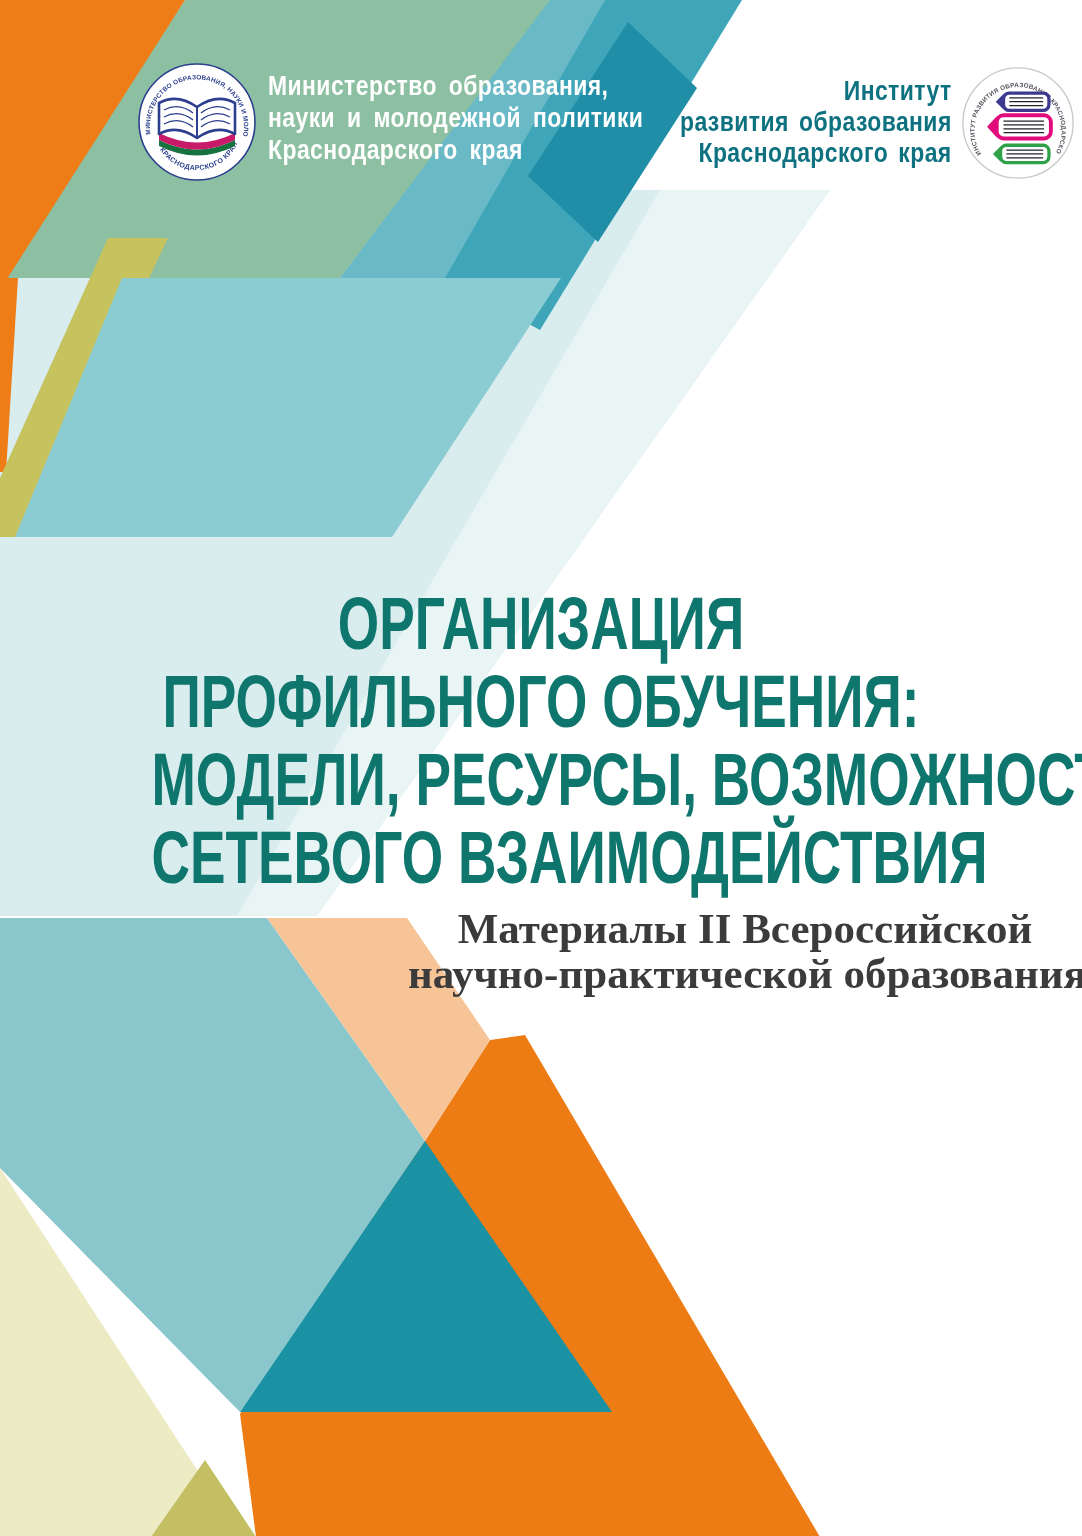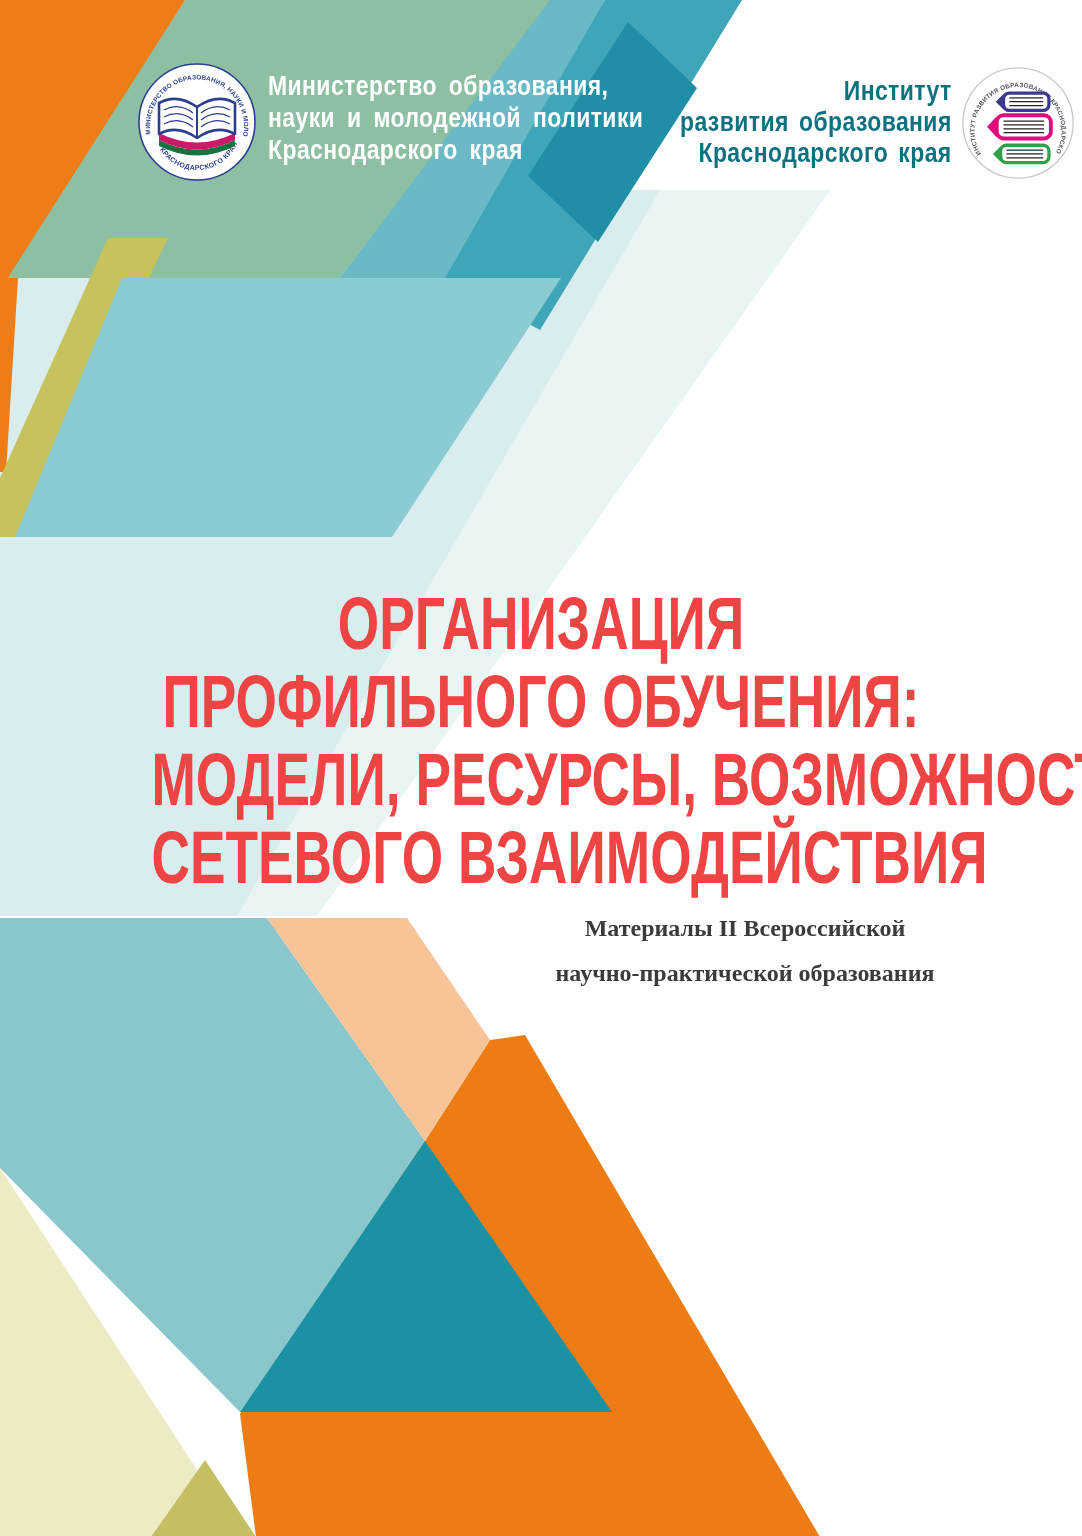--- a/index.html
+++ b/index.html
@@ -22,32 +22,32 @@
     letter-spacing:0.5px;word-spacing:4px;text-align:right;
     transform:scaleX(0.85);transform-origin:right top;white-space:nowrap;
   }
   
   .logo{position:absolute;z-index:3;}
   .logo-ministry{left:137px;top:62px;width:120px;height:120px;}
   .logo-institute{left:960px;top:65px;width:116px;height:116px;}
   
   .main-title{
     position:absolute;left:0;right:0;top:585px;z-index:2;
-    text-align:center;color:#ef4444;font-weight:bold;
+    text-align:center;color:#0f766e;font-weight:bold;
     font-size:74px;line-height:78px;letter-spacing:0px;
   }
   .main-title .tline{
     display:block;transform:scaleX(0.72);transform-origin:50% 50%;
     white-space:nowrap;
   }
   
   .subtitle{
     position:absolute;left:408px;top:906px;width:674px;z-index:2;
     text-align:center;color:#3b3b3b;font-weight:bold;
-    font-family:"Liberation Serif",serif;font-size:24px;line-height:45px;
+    font-family:"Liberation Serif",serif;font-size:43px;line-height:45px;
   }
   .subtitle .sline{display:block;white-space:nowrap;}
 </style>
 </head>
 <body>
 
 <div class="page">
 
   <svg class="bg" width="1082" height="1536" viewBox="0 0 1082 1536" aria-hidden="true">
 

